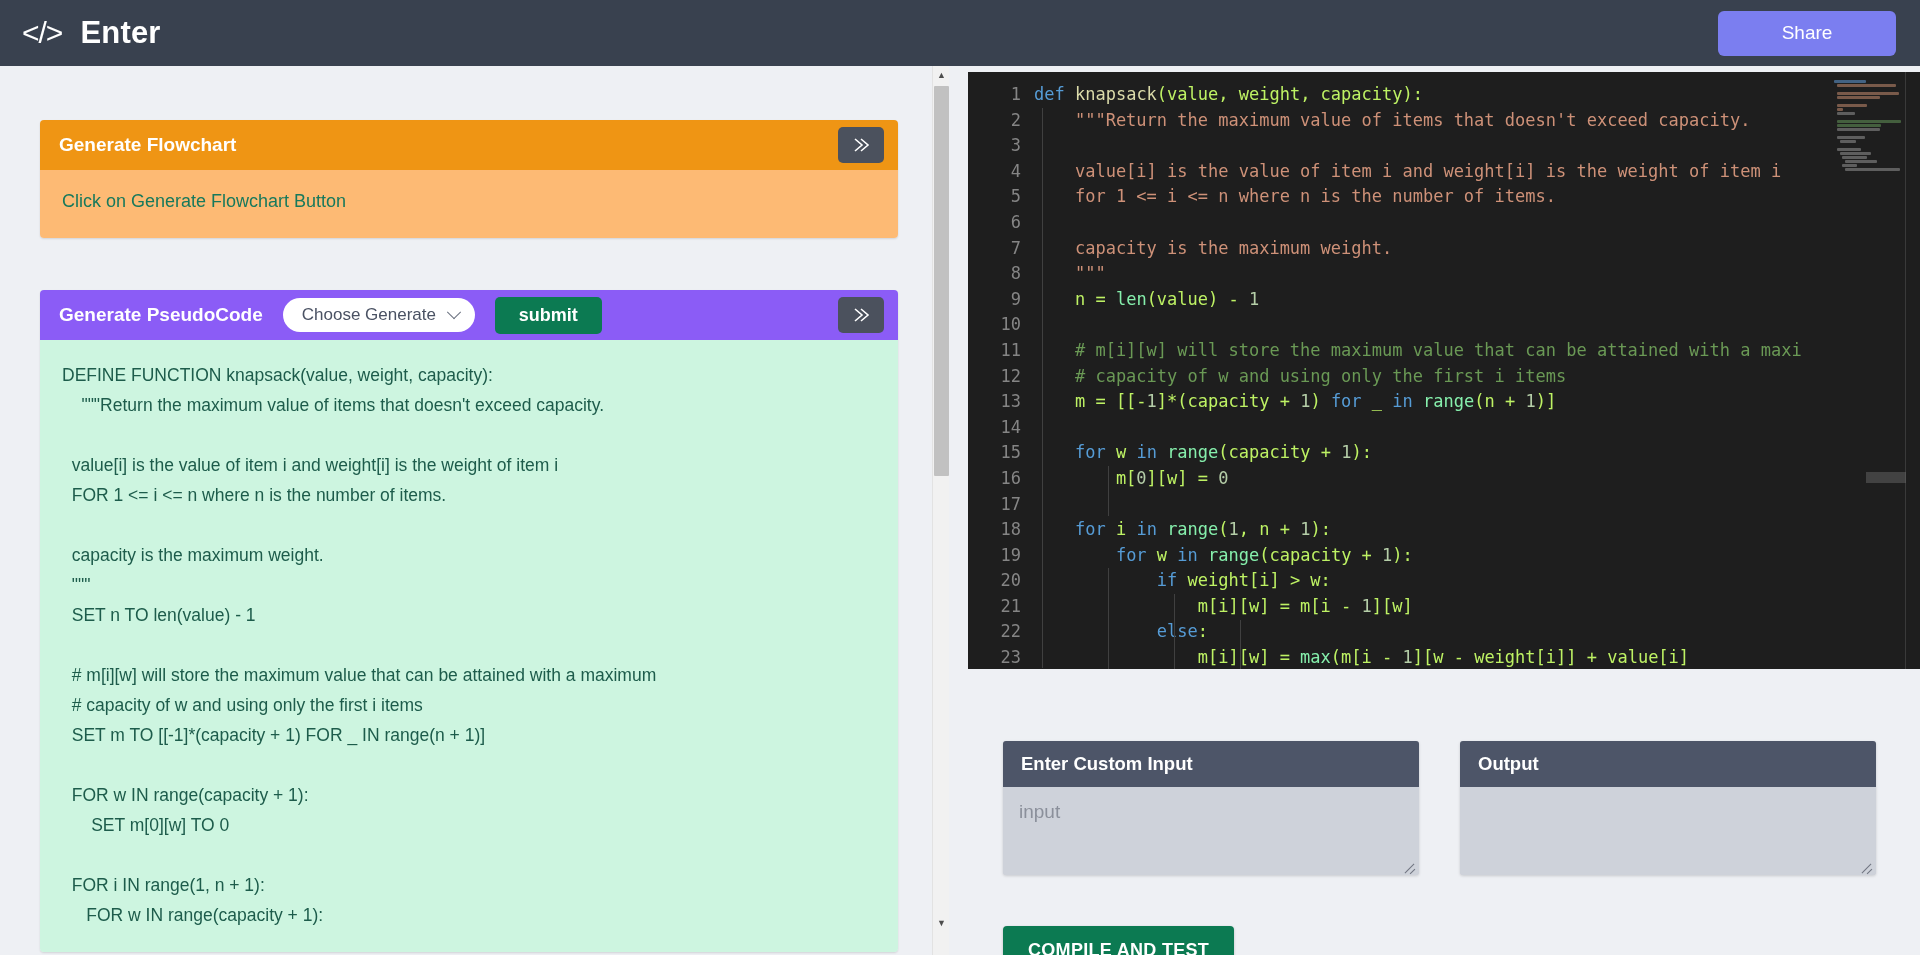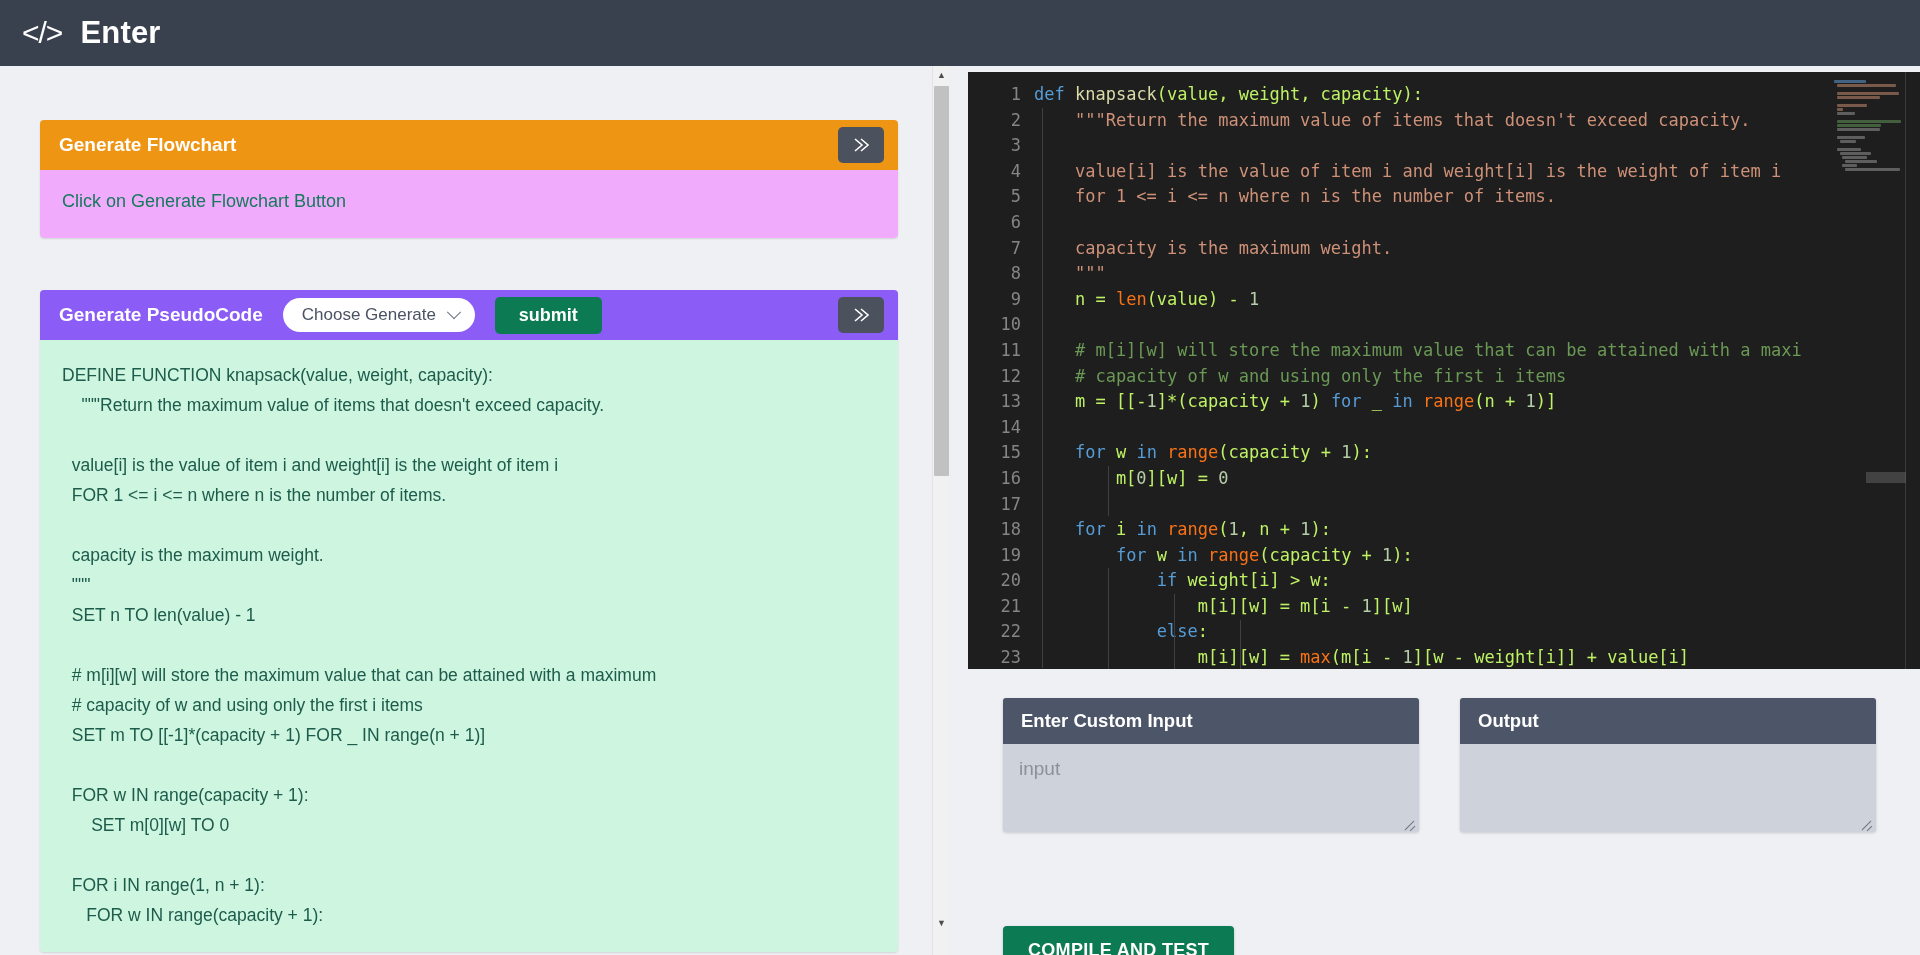--- a/index.html
+++ b/index.html
@@ -141,21 +141,21 @@
     border-radius: 5px;
     height: 37px;
     padding: 0 24px;
     font-size: 18px;
     font-weight: bold;
     cursor: pointer;
     font-family: "Liberation Sans", sans-serif;
   }
 
   .card-body-flow {
-    background: #f0abfc;
+    background: #fdba74;
     padding: 21px 22px 26px 22px;
     color: #17795c;
     font-size: 18px;
   }
   .card-body-pseudo {
     background: #cdf5e0;
     padding: 20px 22px 22px 22px;
     color: #1d5c4b;
     font-size: 17.5px;
     line-height: 30px;
@@ -222,21 +222,21 @@
     color: #d4d4d4;
     position: relative;
     overflow: hidden;
   }
   .code-line { height: 25.6px; }
   .tok-kw  { color: #569cd6; }
   .tok-def { color: #dcdcaa; }
   .tok-str { color: #ce9178; }
   .tok-com { color: #6a9955; }
   .tok-num { color: #b5cea8; }
-  .tok-bi  { color: #f97316; }
+  .tok-bi  { color: #86efac; }
   .tok-op  { color: #bef264; }
   .indent-guide {
     position: absolute;
     width: 1px;
     background: #404040;
   }
 
   .minimap {
     position: absolute;
     right: 14px; top: 8px;
@@ -272,20 +272,21 @@
     display: flex;
     gap: 41px;
     padding-left: 40px;
   }
   .io-panel {
     width: 416px;
     border-radius: 3px;
     overflow: hidden;
     box-shadow: 0 1px 3px rgba(0,0,0,0.16);
     background: #ced2da;
+    margin-top: 43px;
   }
   .io-head {
     background: #4d5568;
     color: #ffffff;
     font-size: 18.5px;
     font-weight: bold;
     padding: 12px 0 12px 18px;
   }
   .io-body {
     height: 88px;
@@ -328,20 +329,21 @@
   }
 </style>
 </head>
 <body>
 
 <div class="topbar">
   <div class="brand">
     <span class="brand-icon">&lt;/&gt;</span>
     <span class="brand-title">Enter</span>
   </div>
+  <button class="share-btn">Share</button>
 </div>
 
 <div class="main">
 
   <div class="left-pane">
     <div class="left-scroll">
 
       <div class="card">
         <div class="card-head flow">
           <span class="card-head-title">Generate Flowchart</span>

